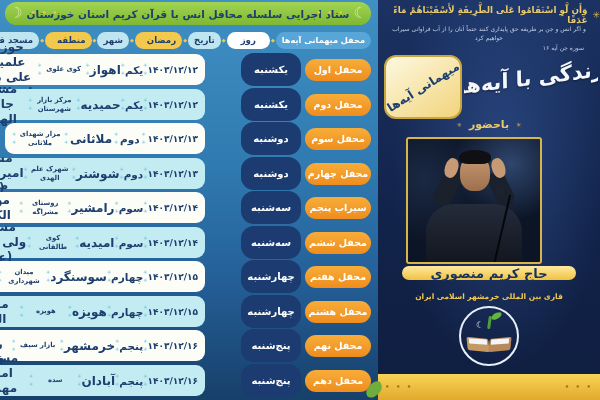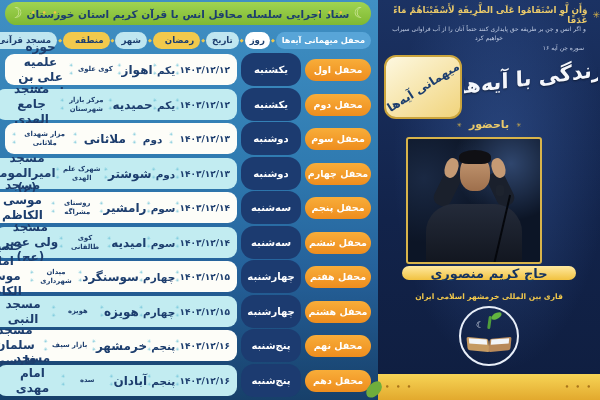--- a/index.html
+++ b/index.html
@@ -19,30 +19,30 @@
   .b-dots{position:absolute;top:0;color:#f5c445;font-size:7px;line-height:23px;letter-spacing:2px;}
   .b-dots.r{right:26px;}
   .b-dots.l{left:26px;}
 
   .thead{position:absolute;left:5px;top:30px;width:366px;height:20px;display:flex;align-items:center;
     justify-content:space-between;}
   .hsep{color:#f2c94c;font-size:5px;flex:none;padding:0 1px;}
   .hpill{display:flex;align-items:center;justify-content:center;height:17px;border-radius:9px;
     font-weight:bold;color:#1d3e6e;font-size:8.6px;padding:0 6px;white-space:nowrap;flex:none;}
   .hp-blue{background:#58a5d8;color:#fff;font-size:8.2px;}
-  .hp-white{background:#ffffff;padding:0 5px;}
+  .hp-white{background:#ffffff;padding:0 14px;}
   .hp-cyan{background:#bfe6f0;}
   .hp-gold{background:#f2c94c;padding-left:12px;}
 
   .row{position:absolute;left:5px;width:366px;height:31px;display:flex;align-items:center;gap:4px;}
   .mahfel{width:66px;height:22px;border-radius:11px;flex:none;
     background:linear-gradient(180deg,#f8ad39,#ee8d1e);color:#fff;font-size:9.5px;font-weight:bold;
     display:flex;align-items:center;justify-content:center;}
   .day{width:60px;height:33px;border-radius:13px;flex:none;background:#1c3b70;color:#fff;
-    font-size:10px;font-weight:bold;display:flex;align-items:center;justify-content:center;}
+    font-size:10px;font-weight:bold;display:flex;align-items:center;justify-content:center;margin-left:32px;}
   .content{flex:1;height:31px;border-radius:9px;display:flex;align-items:center;
     justify-content:space-between;padding:0 7px;color:#1d3e6e;}
   .bg-w{background:#fdfdf8;}
   .bg-c{background:#c2ecf1;}
   .c-date{font-size:9px;font-weight:bold;flex:none;}
   .c-ram{font-size:10.5px;font-weight:bold;flex:none;}
   .c-city{font-size:12px;font-weight:bold;flex:none;}
   .c-region{width:44px;font-size:6.8px;font-weight:600;text-align:center;line-height:1.25;flex:none;}
   .c-mosque{width:57px;font-size:12px;font-weight:600;text-align:center;line-height:1.25;flex:none;}
   .orn{display:flex;flex-direction:column;align-items:center;color:#6fc3d8;font-size:5px;line-height:1.5;flex:none;}
@@ -211,21 +211,21 @@
         <span class="orn"></span>
         <span class="c-city">شوشتر</span>
         <span class="orn"></span>
         <span class="c-region">شهرک علم الهدی</span>
         <span class="orn"></span>
         <span class="c-mosque">مسجد امیرالمومنین (ع)</span>
       </div>
     </div>
 
     <div class="row" style="top:192px" dir="rtl">
-      <span class="mahfel">محفل پنجم</span>
+      <span class="mahfel">سیراب پنجم</span>
       <span class="day">سه‌شنبه</span>
       <div class="content bg-w">
         <span class="c-date" dir="ltr">۱۴۰۳/۱۲/۱۴</span>
         <span class="orn"></span>
         <span class="c-ram">سوم</span>
         <span class="orn"></span>
         <span class="c-city">رامشیر</span>
         <span class="orn"></span>
         <span class="c-region">روستای مشراگه</span>
         <span class="orn"></span>

